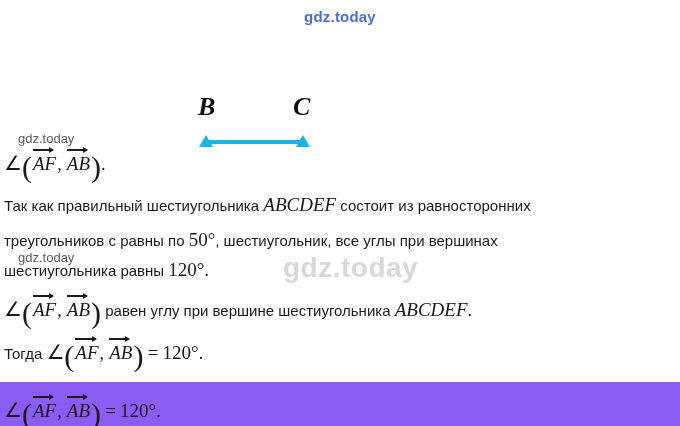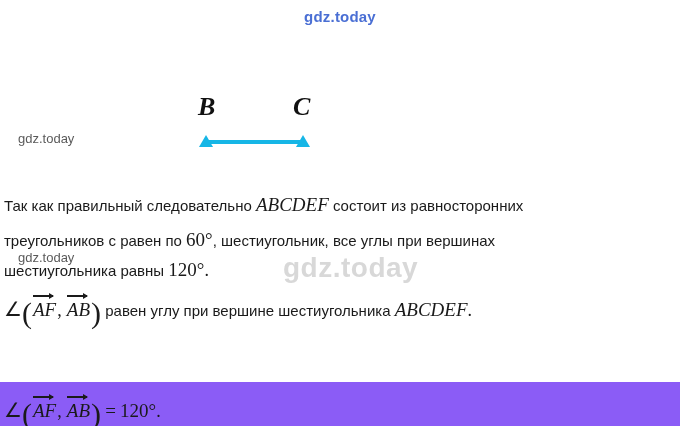--- a/index.html
+++ b/index.html
@@ -188,47 +188,56 @@
   <div class="figure">
     <span class="fig-label b">B</span>
     <span class="fig-label c">C</span>
     <span class="seg-line"></span>
     <span class="seg-dot left"></span>
     <span class="seg-dot right"></span>
   </div>
 
   <div class="wm-small a">gdz.today</div>
 
+  <div class="line l1">
+    <span class="ang">∠</span><span class="paren">(</span><span class="vec"><span class="bar"></span><span>AF</span></span><span class="mserif-up">,</span>&nbsp;<span class="vec"><span class="bar"></span><span>AB</span></span><span class="paren">)</span><span class="mserif-up">.</span>
+  </div>
 
   <div class="line l2">
-    <span>Так как правильный следовательно</span>
+    <span>Так как правильный шестиугольника</span>
     <span class="mserif">ABCDEF</span>
     <span>состоит из равносторонних</span>
   </div>
 
   <div class="line l3">
-    <span>треугольников с равен по</span>
-    <span class="num">60°</span><span>, шестиугольник, все углы при вершинах</span>
+    <span>треугольников с равны по</span>
+    <span class="num">50°</span><span>, шестиугольник, все углы при вершинах</span>
   </div>
 
   <div class="wm-small b">gdz.today</div>
 
   <div class="line l4">
     <span>шестиугольника равны</span>
     <span class="num">120°</span><span class="mserif-up">.</span>
   </div>
 
   <div class="wm-big">gdz.today</div>
 
   <div class="line l5">
     <span class="ang">∠</span><span class="paren">(</span><span class="vec"><span class="bar"></span><span>AF</span></span><span class="mserif-up">,</span>&nbsp;<span class="vec"><span class="bar"></span><span>AB</span></span><span class="paren">)</span>
     <span>равен углу при вершине шестиугольника</span>
     <span class="mserif">ABCDEF</span><span class="mserif-up">.</span>
   </div>
 
+  <div class="line l6">
+    <span>Тогда</span>
+    <span class="ang">∠</span><span class="paren">(</span><span class="vec"><span class="bar"></span><span>AF</span></span><span class="mserif-up">,</span>&nbsp;<span class="vec"><span class="bar"></span><span>AB</span></span><span class="paren">)</span>
+    <span class="num">=</span>
+    <span class="num">120°</span><span class="mserif-up">.</span>
+  </div>
 
   <div class="answer">
     <div class="line">
       <span class="ang">∠</span><span class="paren">(</span><span class="vec"><span class="bar"></span><span>AF</span></span><span class="mserif-up">,</span>&nbsp;<span class="vec"><span class="bar"></span><span>AB</span></span><span class="paren">)</span>
       <span class="num">=</span>
       <span class="num">120°</span><span class="mserif-up">.</span>
     </div>
   </div>
 
 </div>

